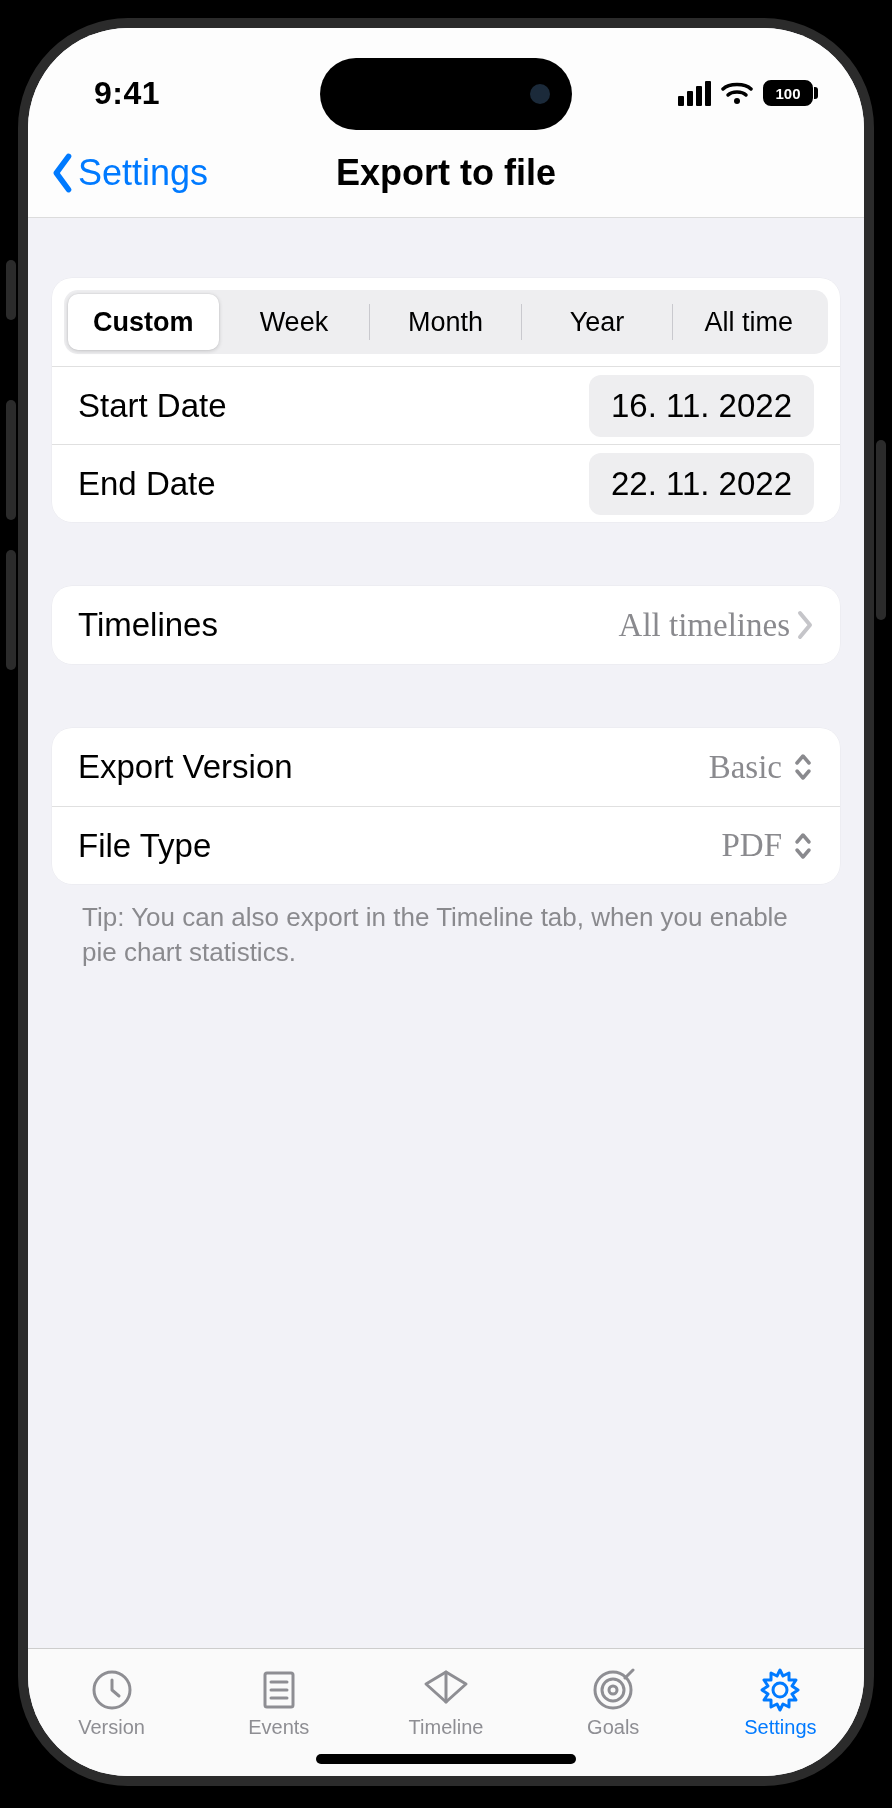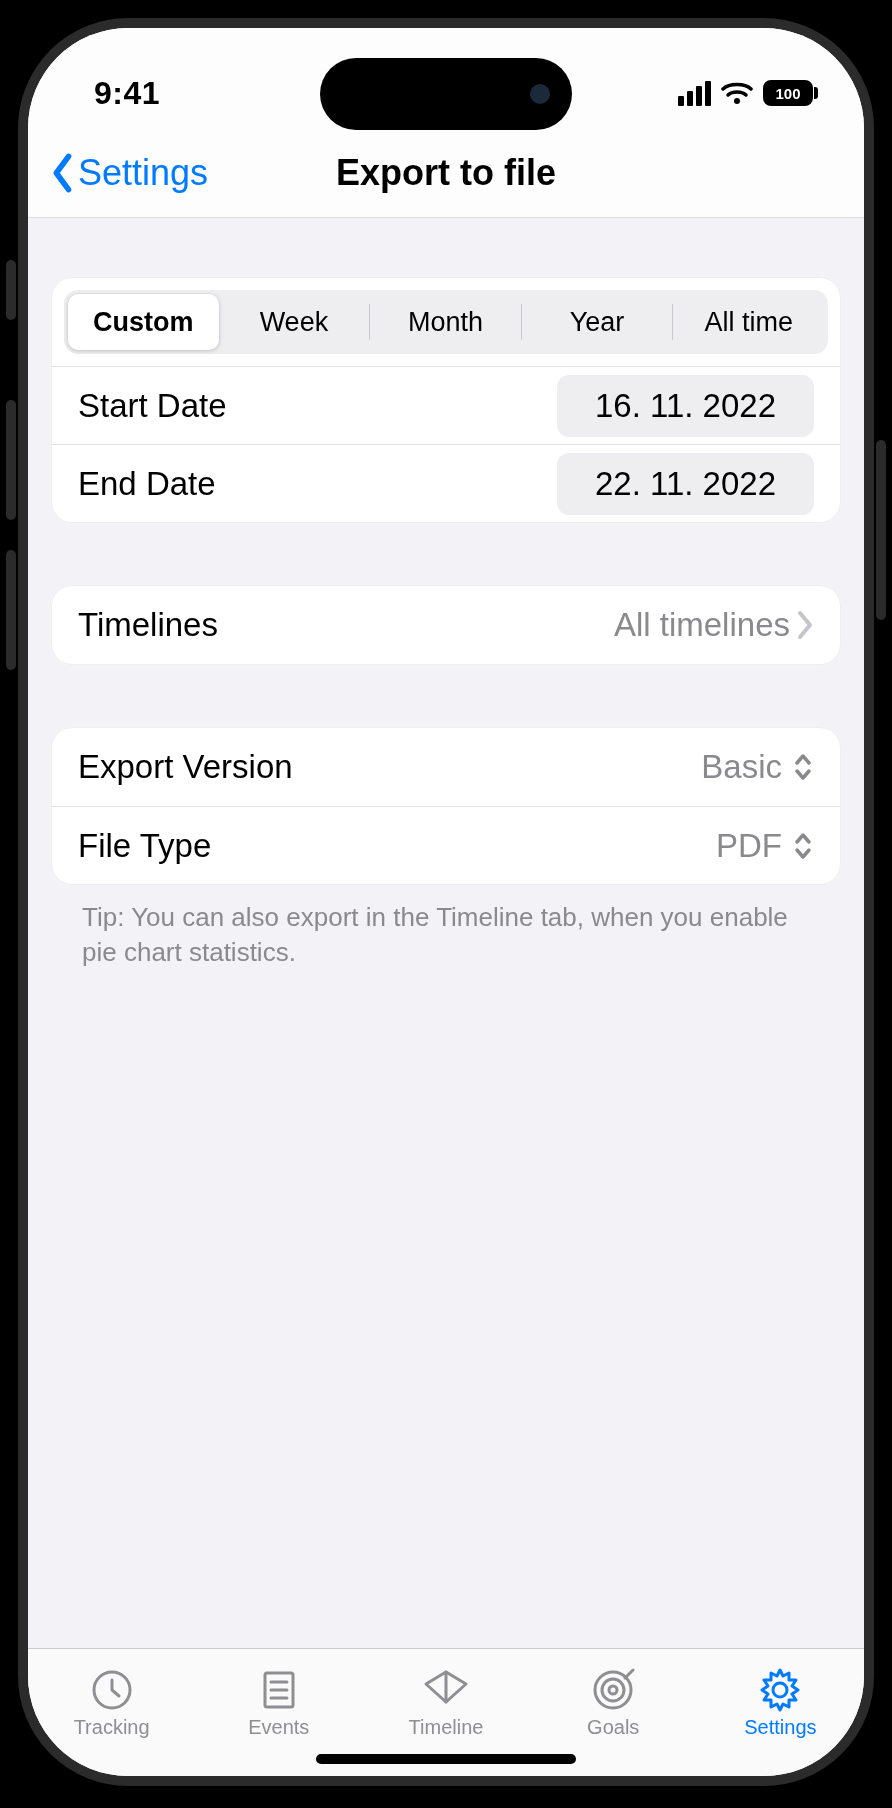--- a/index.html
+++ b/index.html
@@ -98,23 +98,23 @@
     padding:0 26px; min-height:78px;
     display:flex; align-items:center; justify-content:space-between;
     border-top:1px solid rgba(0,0,0,0.12);
     font-size:33px;
   }
   .group > .row:first-child { border-top:none; }
   .segrow + .row { border-top:1px solid rgba(0,0,0,0.12);text-align:right; }
   .row-label { color:#000; }
   .row-value-pill {
     background:#eeeef0; border-radius:12px;
-    padding:12px 38px; font-size:33px; color:#000;
-  }
-  .row-value-grey { color:#8a8a8e; font-size:33px; display:flex; align-items:center; gap:6px; }
+    padding:12px 22px; font-size:33px; color:#000;
+  }
+  .row-value-grey { color:#8a8a8e; font-size:33px; display:flex; align-items:center; gap:6px;font-family:Liberation Serif, serif; }
   .chevron-right { width:18px; height:30px; }
   .chevron-right path { stroke:#c5c5c9; stroke-width:4; fill:none; stroke-linecap:round; stroke-linejoin:round;}
   .updown { width:22px; height:28px; margin-left:4px; }
   .updown path { stroke:#8a8a8e; stroke-width:3.5; fill:none; stroke-linecap:round; stroke-linejoin:round;}
   .link-row { color:#007aff; }
   .footer-tip {
     padding:16px 30px 0; font-size:26px; color:#8a8a8e; line-height:1.35;
   }
   
   .tabbar {
@@ -265,21 +265,21 @@
       <div class="footer-tip">Tip: You can also export in the Timeline tab, when you enable pie chart statistics.</div>
 
     </div>
 
     <div class="tabbar">
       <div class="tab">
         <svg viewBox="0 0 48 44">
           <circle cx="24" cy="22" r="18"></circle>
           <path d="M24 12 L24 22 L31 28"></path>
         </svg>
-        <span>Tracking</span>
+        <span>Version</span>
       </div>
       <div class="tab">
         <svg viewBox="0 0 48 44">
           <rect x="10" y="5" width="28" height="34" rx="2"></rect>
           <line x1="16" y1="14" x2="32" y2="14"></line>
           <line x1="16" y1="22" x2="32" y2="22"></line>
           <line x1="16" y1="30" x2="32" y2="30"></line>
         </svg>
         <span>Events</span>
       </div>

